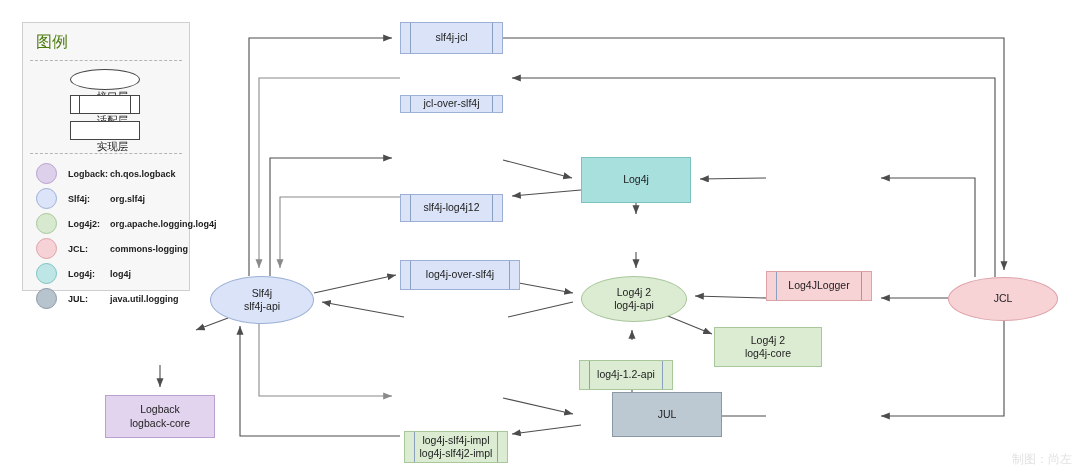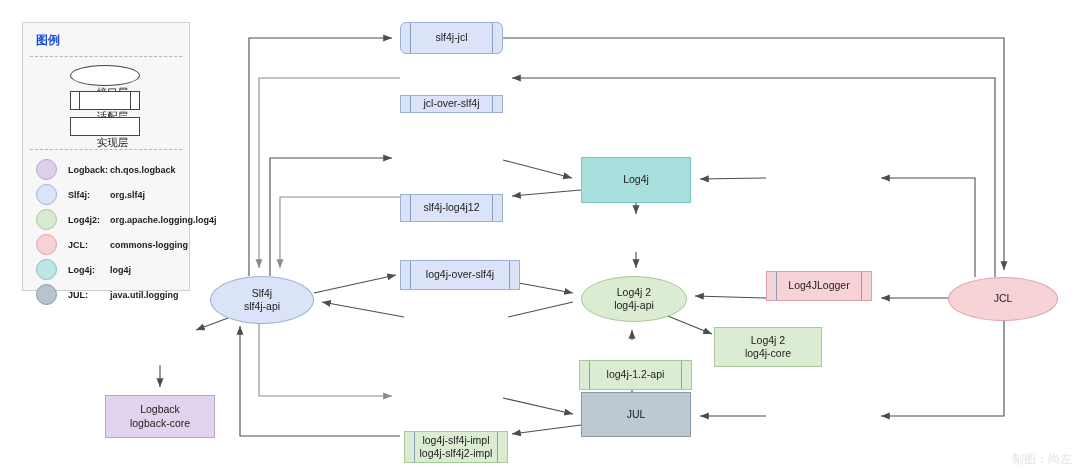--- a/index.html
+++ b/index.html
@@ -28,21 +28,21 @@
   .c-slf4j  {background:#dae3f7;border-color:#9cb0d6;}
   .c-logback{background:#e2d4ee;border-color:#b9a0cf;text-align:center;}
   .c-log4j2 {background:#dcecd3;border-color:#a8c79a;}
   .c-jcl    {background:#f7d3d6;border-color:#dda2a8;}
   .c-log4j  {background:#a8e0de;border-color:#7cc3c0;}
   .c-jul    {background:#bcc8d2;border-color:#8b98a5;}
 
   
   #legend{position:absolute;left:22px;top:22px;width:166px;height:267px;
           background:#f7f7f7;border:1px solid #cfcfcf;z-index:5;}
-  #legend .lg-title{font-size:12px;font-weight:bold;color:#1d4ed8;padding:9px 0 7px 13px;}
+  #legend .lg-title{font-size:16px;font-weight:normal;color:#4d7c0f;padding:9px 0 7px 13px;}
   #legend .divider{border-top:1px dashed #b5b5b5;margin:0 7px;}
   #legend .shapes{padding:8px 0 6px 0;}
   #legend .shape-row{display:flex;align-items:center;height:26px;padding-left:13px;flex-direction:column;}
   #legend .sw{width:68px;height:17px;margin-right:16px;flex:none;position:relative;}
   #legend .sw.ell{border:1px solid #444;border-radius:50%;background:#fff;height:19px;}
   #legend .sw.adp{border:1px solid #444;background:#fff;}
   #legend .sw.adp::before,#legend .sw.adp::after{content:"";position:absolute;top:0;bottom:0;width:1px;background:#444;}
   #legend .sw.adp::before{left:8px;} #legend .sw.adp::after{right:8px;}
   #legend .sw.rect{border:1px solid #444;background:#fff;}
   #legend .shape-row span{font-size:10.5px;color:#1c1c1c;}
@@ -182,39 +182,39 @@
       </div>
       <div class="color-row">
         <div class="dot d-jul"></div>
         <div class="k">JUL:</div>
         <div class="v">java.util.logging</div>
       </div>
     </div>
   </div>
 
   <div id="node-host">
-      <div class="node adapter c-slf4j" style="left: 400px; top: 22px; width: 103px; height: 32px; border-radius: 6px;">
+      <div class="node adapter c-slf4j" style="left: 400px; top: 22px; width: 103px; height: 32px;">
         <span>slf4j-jcl</span>
       </div>
       <div class="node adapter c-slf4j" style="left: 400px; top: 63px; width: 103px; height: 18px;">
         <span>jcl-over-slf4j</span>
       </div>
       <div class="node adapter c-slf4j" style="left: 400px; top: 144px; width: 103px; height: 28px;">
         <span>slf4j-log4j12</span>
       </div>
       <div class="node adapter c-slf4j" style="left: 400px; top: 182px; width: 120px; height: 30px;">
         <span>log4j-over-slf4j</span>
       </div>
       <div class="node impl c-log4j" style="left: 581px; top: 157px; width: 110px; height: 46px;">
         <span>Log4j</span>
       </div>
       <div class="node adapter c-jcl" style="left: 766px; top: 163px; width: 106px; height: 30px;">
         <span>Log4JLogger</span>
       </div>
-      <div class="node adapter c-log4j2" style="left: 579px; top: 222px; width: 113px; height: 30px;">
+      <div class="node adapter c-log4j2" style="left: 579px; top: 222px; width: 94px; height: 30px;">
         <span>log4j-1.2-api</span>
       </div>
       <div class="node iface c-slf4j" style="left: 210px; top: 276px; width: 104px; height: 48px;">
         <span>Slf4j
 slf4j-api</span>
       </div>
       <div class="node adapter c-log4j2" style="left: 404px; top: 263px; width: 104px; height: 32px;">
         <span>log4j-slf4j-impl
 log4j-slf4j2-impl</span>
       </div>
@@ -226,19 +226,19 @@
         <span>JCL</span>
       </div>
       <div class="node impl c-log4j2" style="left: 714px; top: 327px; width: 108px; height: 40px;">
         <span>Log4j 2
 log4j-core</span>
       </div>
       <div class="node impl c-logback" style="left: 105px; top: 395px; width: 110px; height: 43px;">
         <span>Logback
 logback-core</span>
       </div>
-      <div class="node impl c-jul" style="left: 581px; top: 392px; width: 110px; height: 45px; text-align: right;">
+      <div class="node impl c-jul" style="left: 612px; top: 392px; width: 110px; height: 45px; text-align: right;">
         <span>JUL</span>
       </div>
     </div>
 
   <div id="watermark">制图：尚左</div>
 </div>
 
 </body></html>

